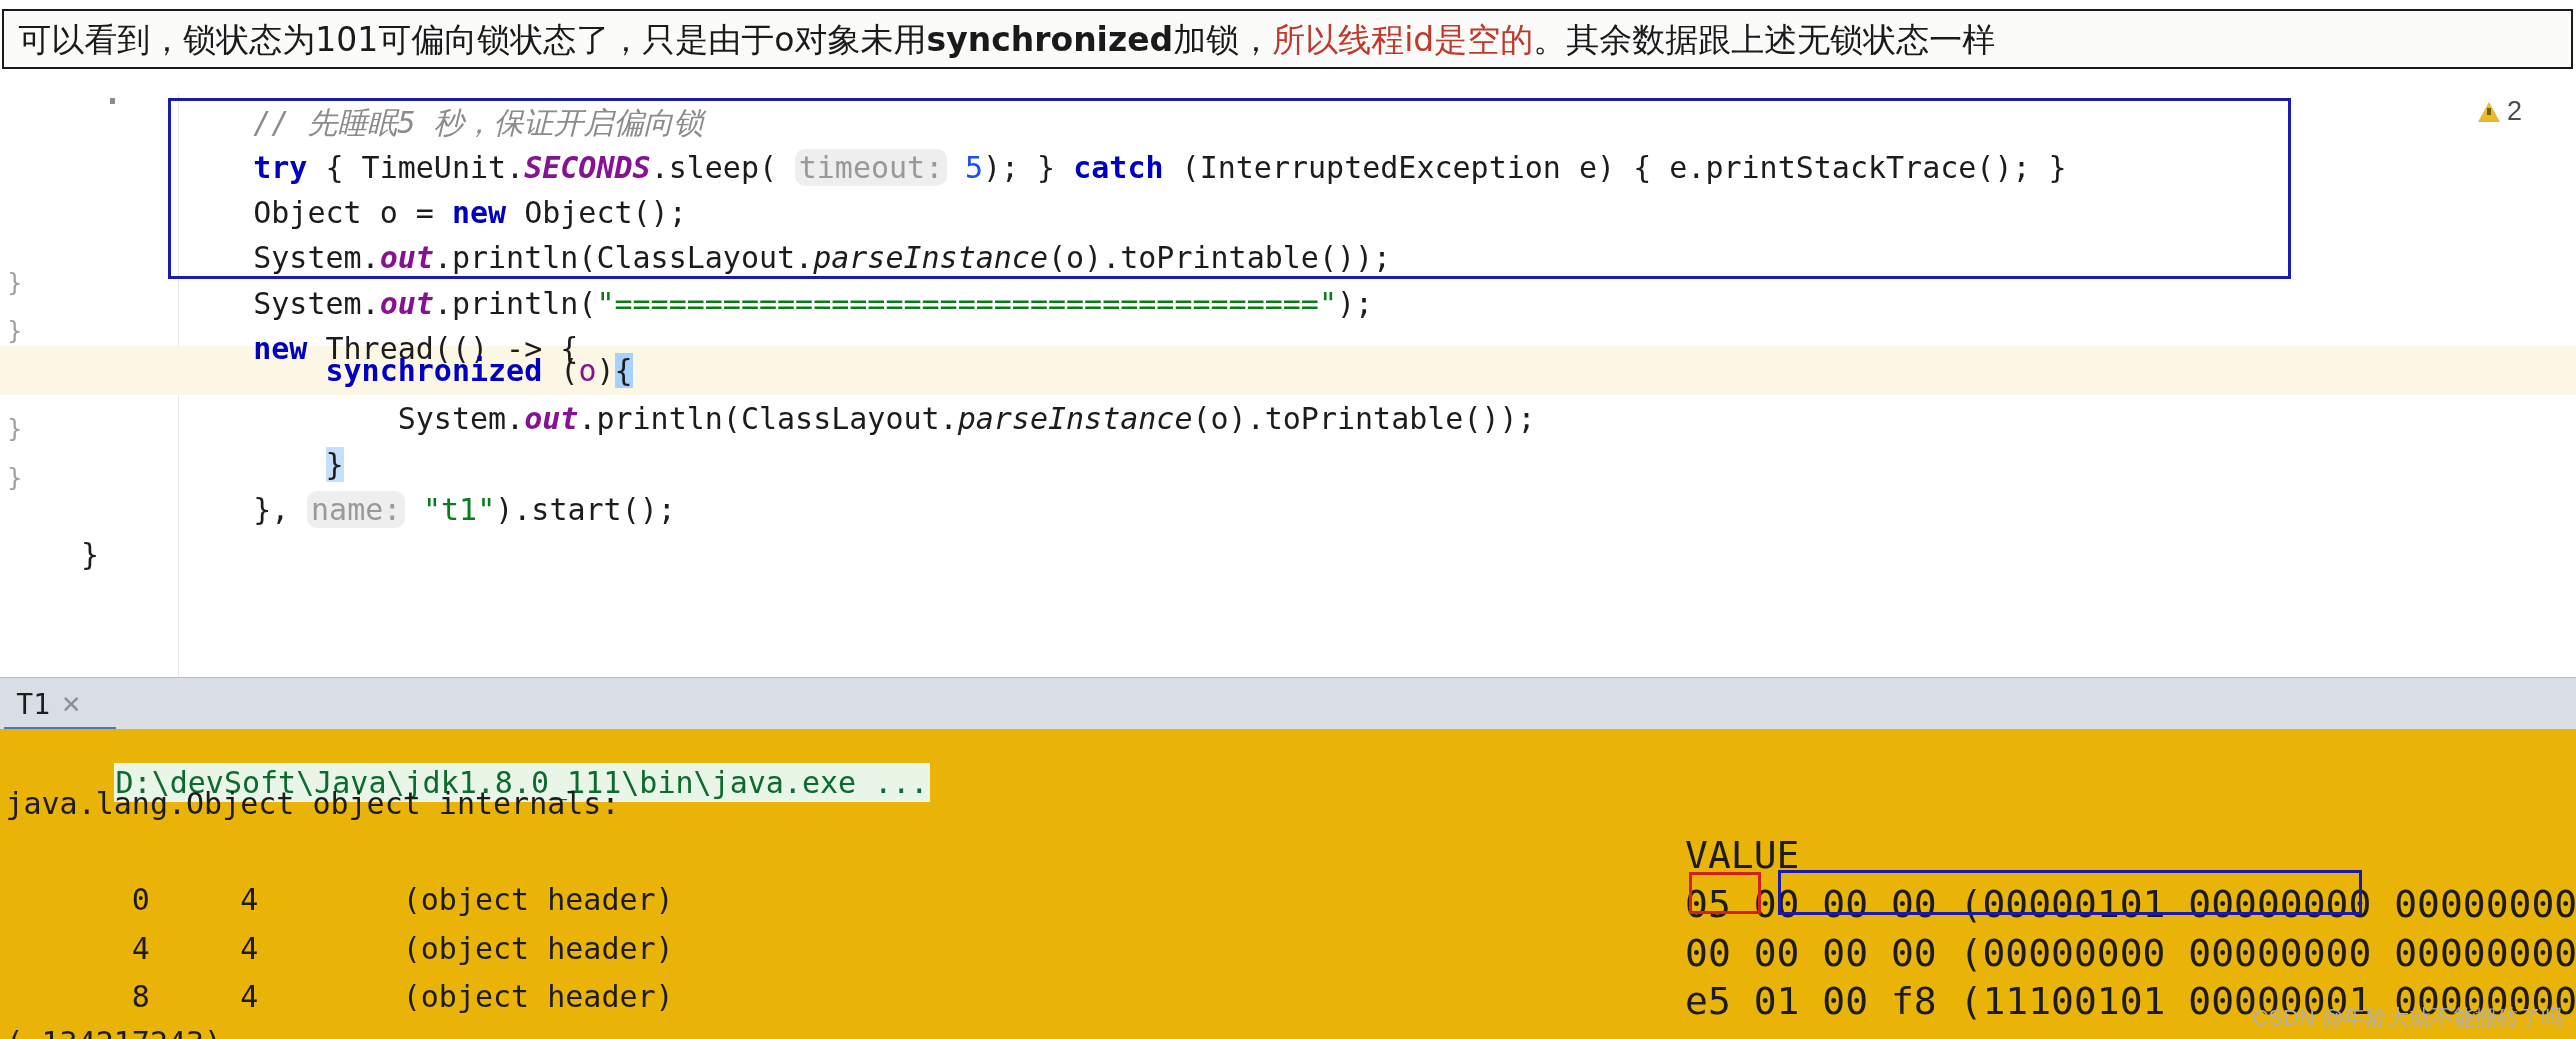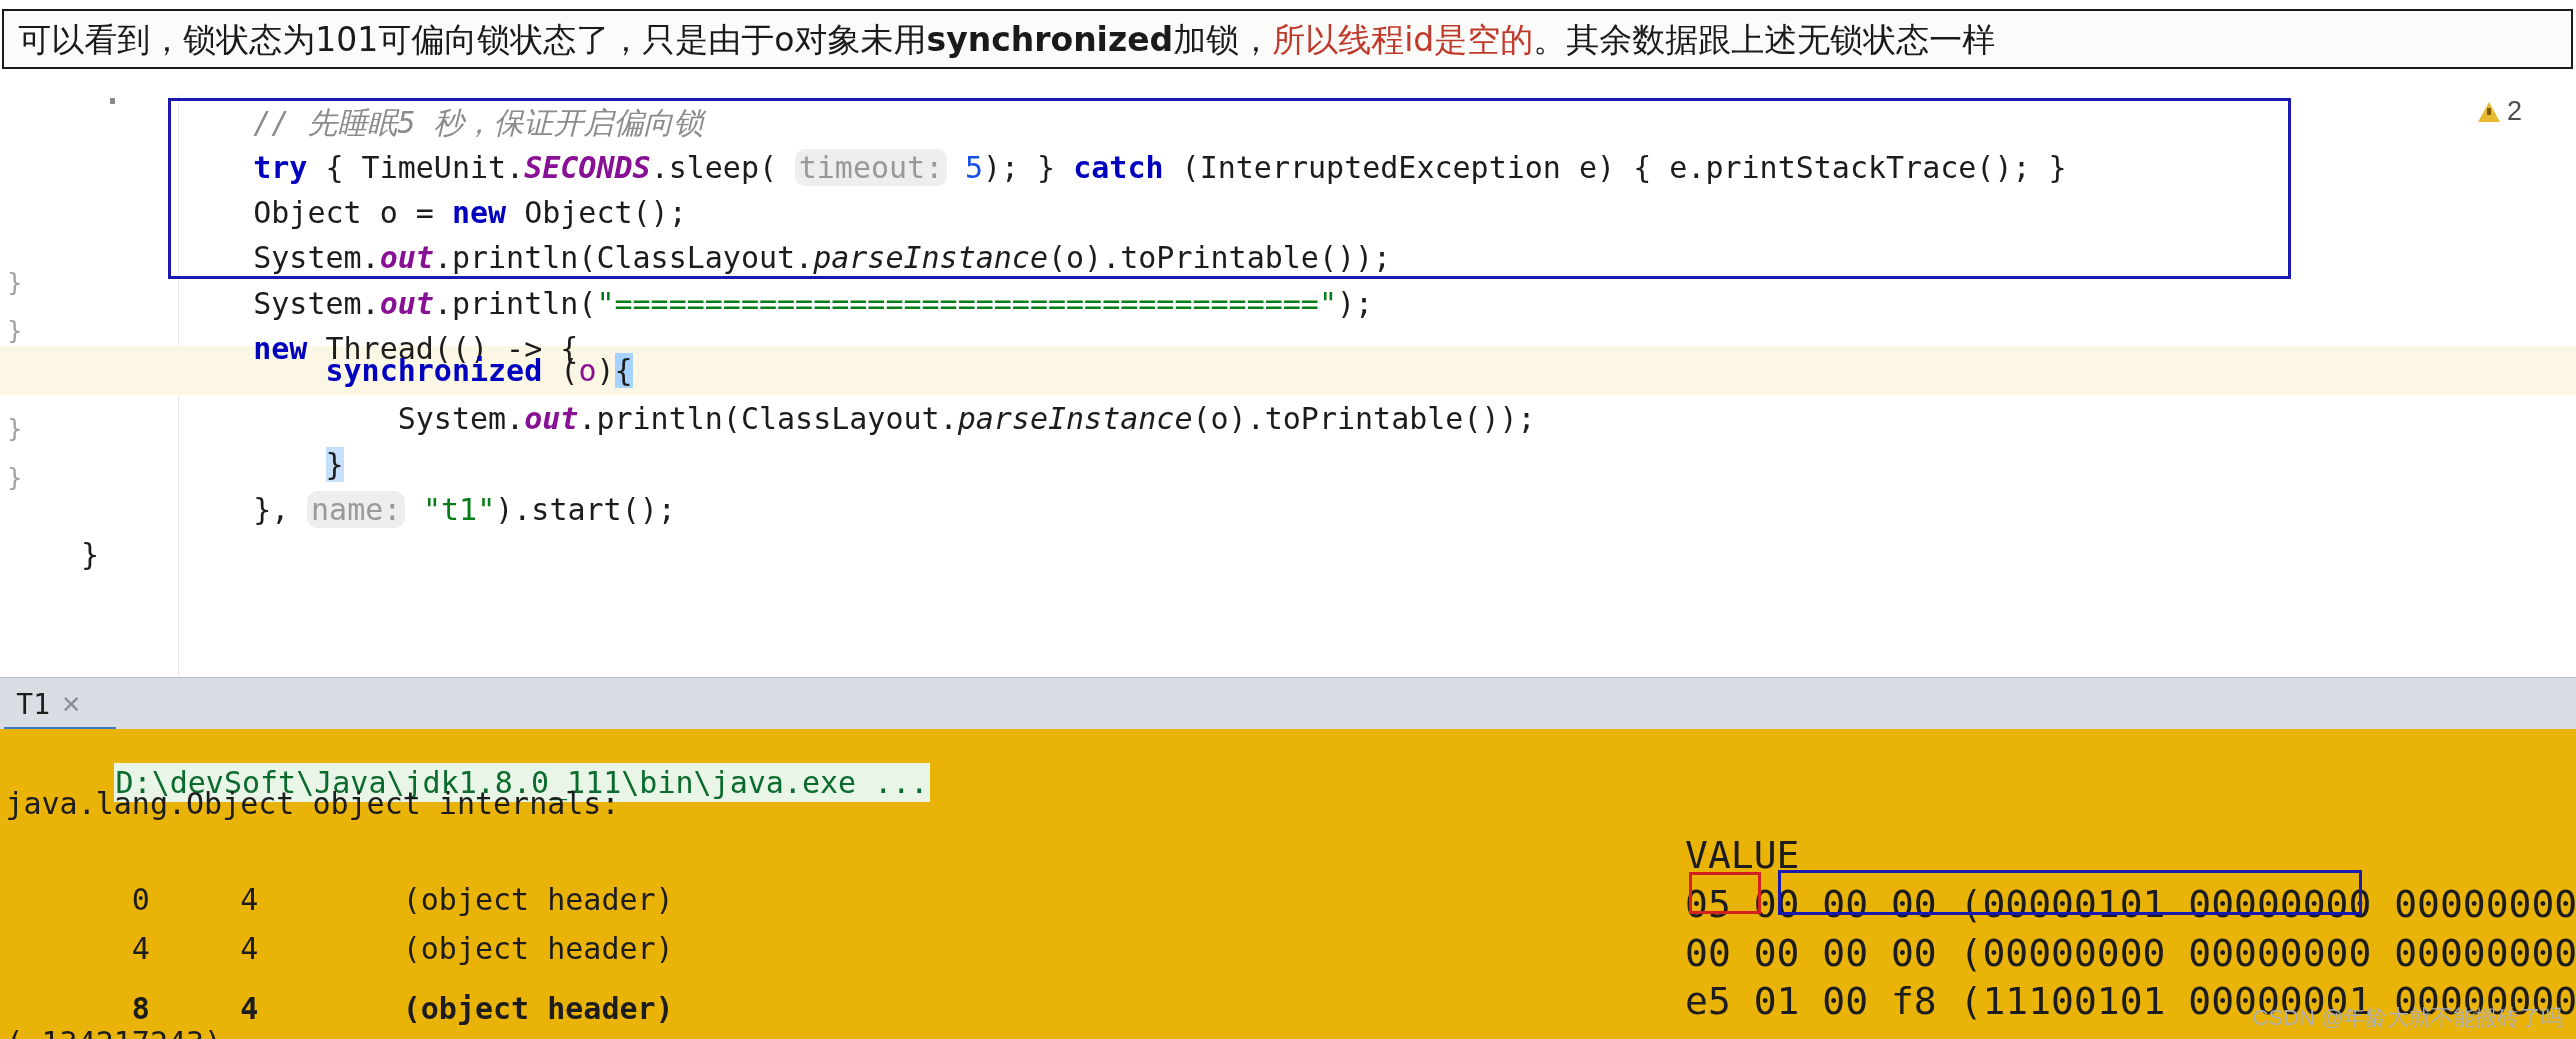--- a/index.html
+++ b/index.html
@@ -343,21 +343,21 @@
     </div>
     <div class="console-line" style="top:60px;">java.lang.Object object internals:</div>
     <div class="val-col" style="left:1685px; top:107px;">VALUE</div>
 
     <div class="console-line" style="top:156px;">       0     4        (object header)</div>
     <div class="val-col" style="left:1685px; top:156px;">05 00 00 00 (00000101 00000000 00000000 00000000) (5)</div>
 
     <div class="console-line" style="top:205px;">       4     4        (object header)</div>
     <div class="val-col" style="left:1685px; top:205px;">00 00 00 00 (00000000 00000000 00000000 00000000) (0)</div>
 
-    <div class="console-line" style="top:265px;font-weight:bold;">       8     4        (object header)</div>
+    <div class="console-line" style="top:253px;">       8     4        (object header)</div>
     <div class="val-col" style="left:1685px; top:253px;">e5 01 00 f8 (11100101 00000001 00000000 11111000)</div>
 
     <div class="console-line" style="top:299px;">(-134217243)</div>
   </div>
 </div>
 
 <div id="red-box-101"></div>
 <div id="blue-box-bits"></div>
 
 <div id="watermark">CSDN @年龄大就不能搬砖了吗</div>

